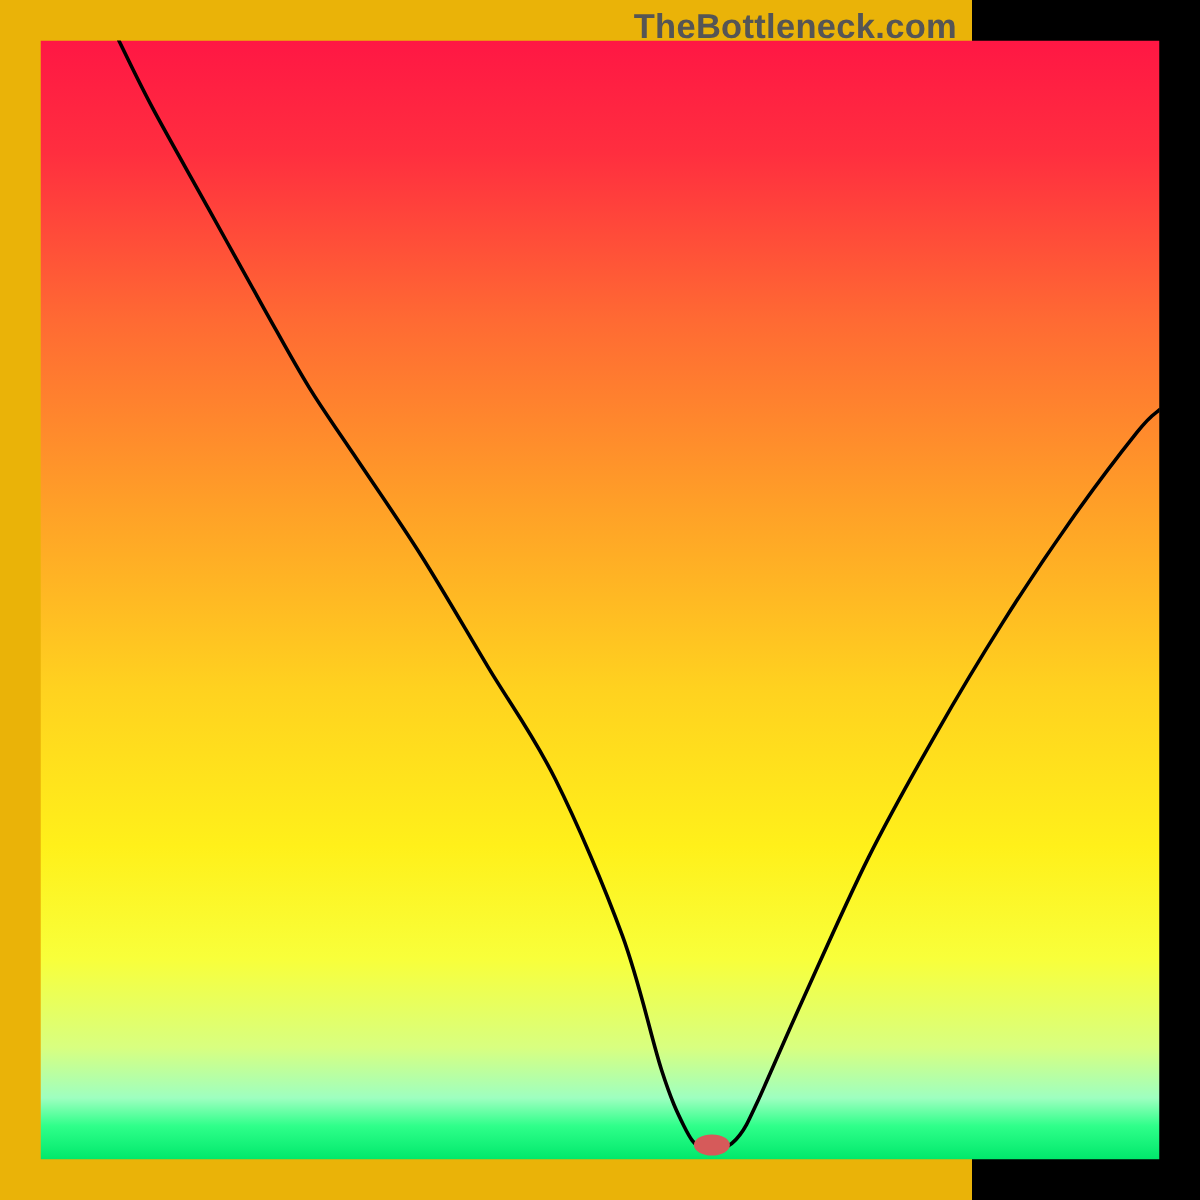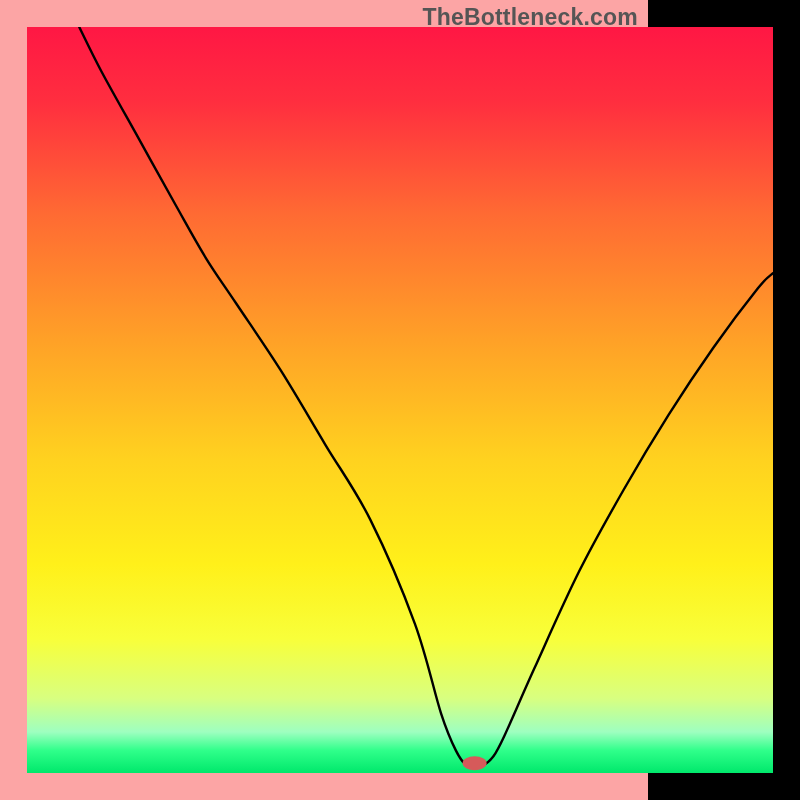--- a/index.html
+++ b/index.html
@@ -8,21 +8,21 @@
     width: 800px;
     height: 800px;
     background: #000;
     overflow: hidden;
     font-family: Arial, Helvetica, sans-serif;
   }
   .frame {
     position: relative;
     width: 648px;
     height: 800px;
-    background: #fca5a5;
+    background: #eab308;
   }
   .watermark {
     position: absolute;
     top: 4px;
     right: 10px;
     color: #555;
     font-size: 23px;
     font-weight: 600;
     letter-spacing: 0.2px;
     user-select: none;

